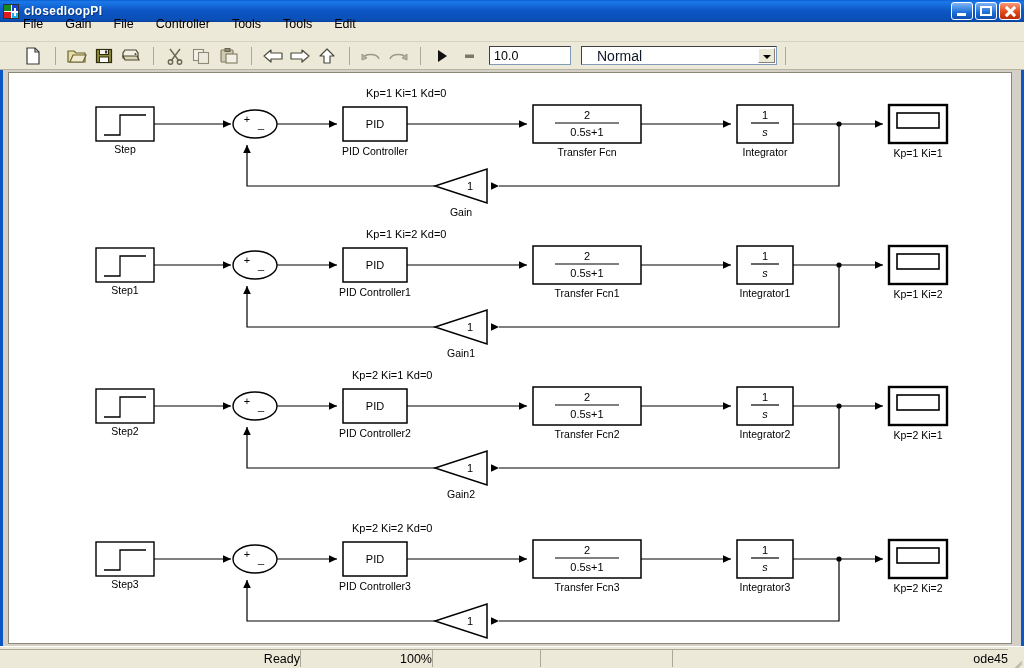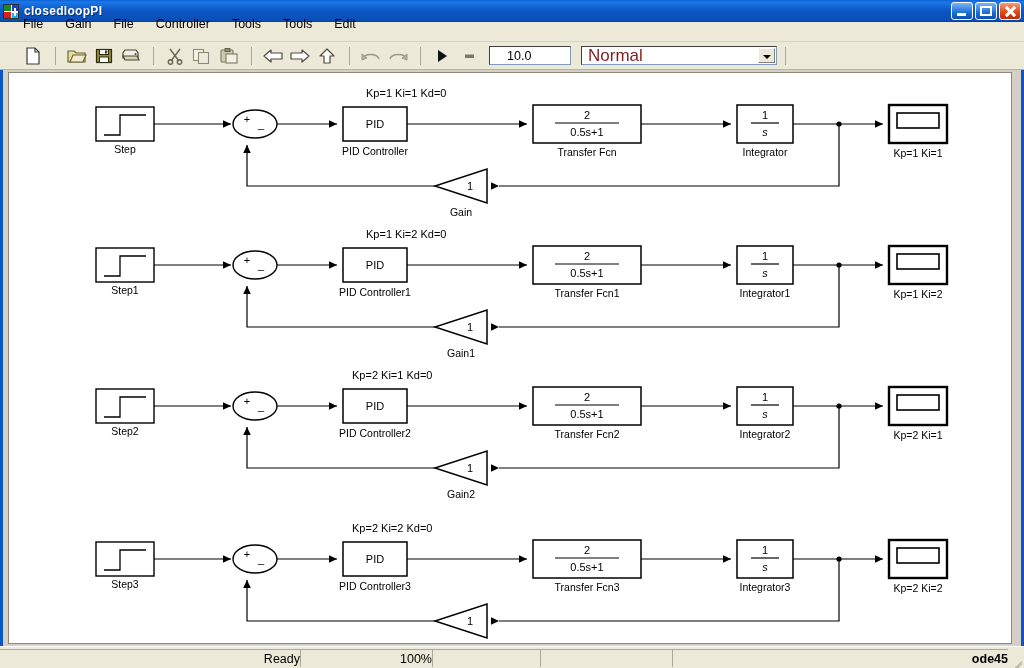--- a/index.html
+++ b/index.html
@@ -139,42 +139,42 @@
   .tbtn svg { display: block; margin: 3px auto 0 auto; }
 
   .simtime {
     width: 82px; height: 19px;
     background: #ffffff;
     border: 1px solid #7f9db9;
     border-top-color: #404040;
     border-left-color: #404040;
     font-size: 12.5px;
     line-height: 19px;
-    padding-left: 17px;
+    padding-left: 4px;
     box-sizing: border-box;
     margin-left: 6px;
     color: #000;
     font-family: "Liberation Sans", sans-serif;
   }
   .simmode {
     width: 196px; height: 19px;
     background: #ffffff;
     border: 1px solid #7f9db9;
     border-top-color: #404040;
     border-left-color: #404040;
     margin-left: 10px;
     display: flex;
     align-items: center;
     box-sizing: border-box;
     position: relative;
   }
   .simmode span.val {
-    font-size: 17px;
-    padding-left: 6px;
-    color: #7f1d1d;
+    font-size: 14px;
+    padding-left: 15px;
+    color: #0f172a;
   }
   .simmode .arrowbox {
     position: absolute;
     right: 1px; top: 1px;
     width: 17px; height: 15px;
     background: #ece9d8;
     border: 1px solid #ffffff;
     border-right-color: #85817a;
     border-bottom-color: #85817a;
     box-sizing: border-box;
@@ -226,21 +226,21 @@
     padding-left: 5px;
     box-sizing: border-box;
     color: #000;
     white-space: nowrap;
     overflow: hidden;
   }
   .scell.s1 { width: 300px; border-left: none; }
   .scell.s2 { width: 132px; }
   .scell.s3 { width: 108px; }
   .scell.s4 { width: 132px; }
-  .scell.s5 { flex: 1; font-weight: bold; }
+  .scell.s5 { flex: 1; }
   .grip {
     width: 14px; height: 14px;
     margin-left: auto;
     margin-right: 2px;
     position: relative;
   }
   .grip::before, .grip::after {
     content: "";
     position: absolute;
     background: #aca899;

